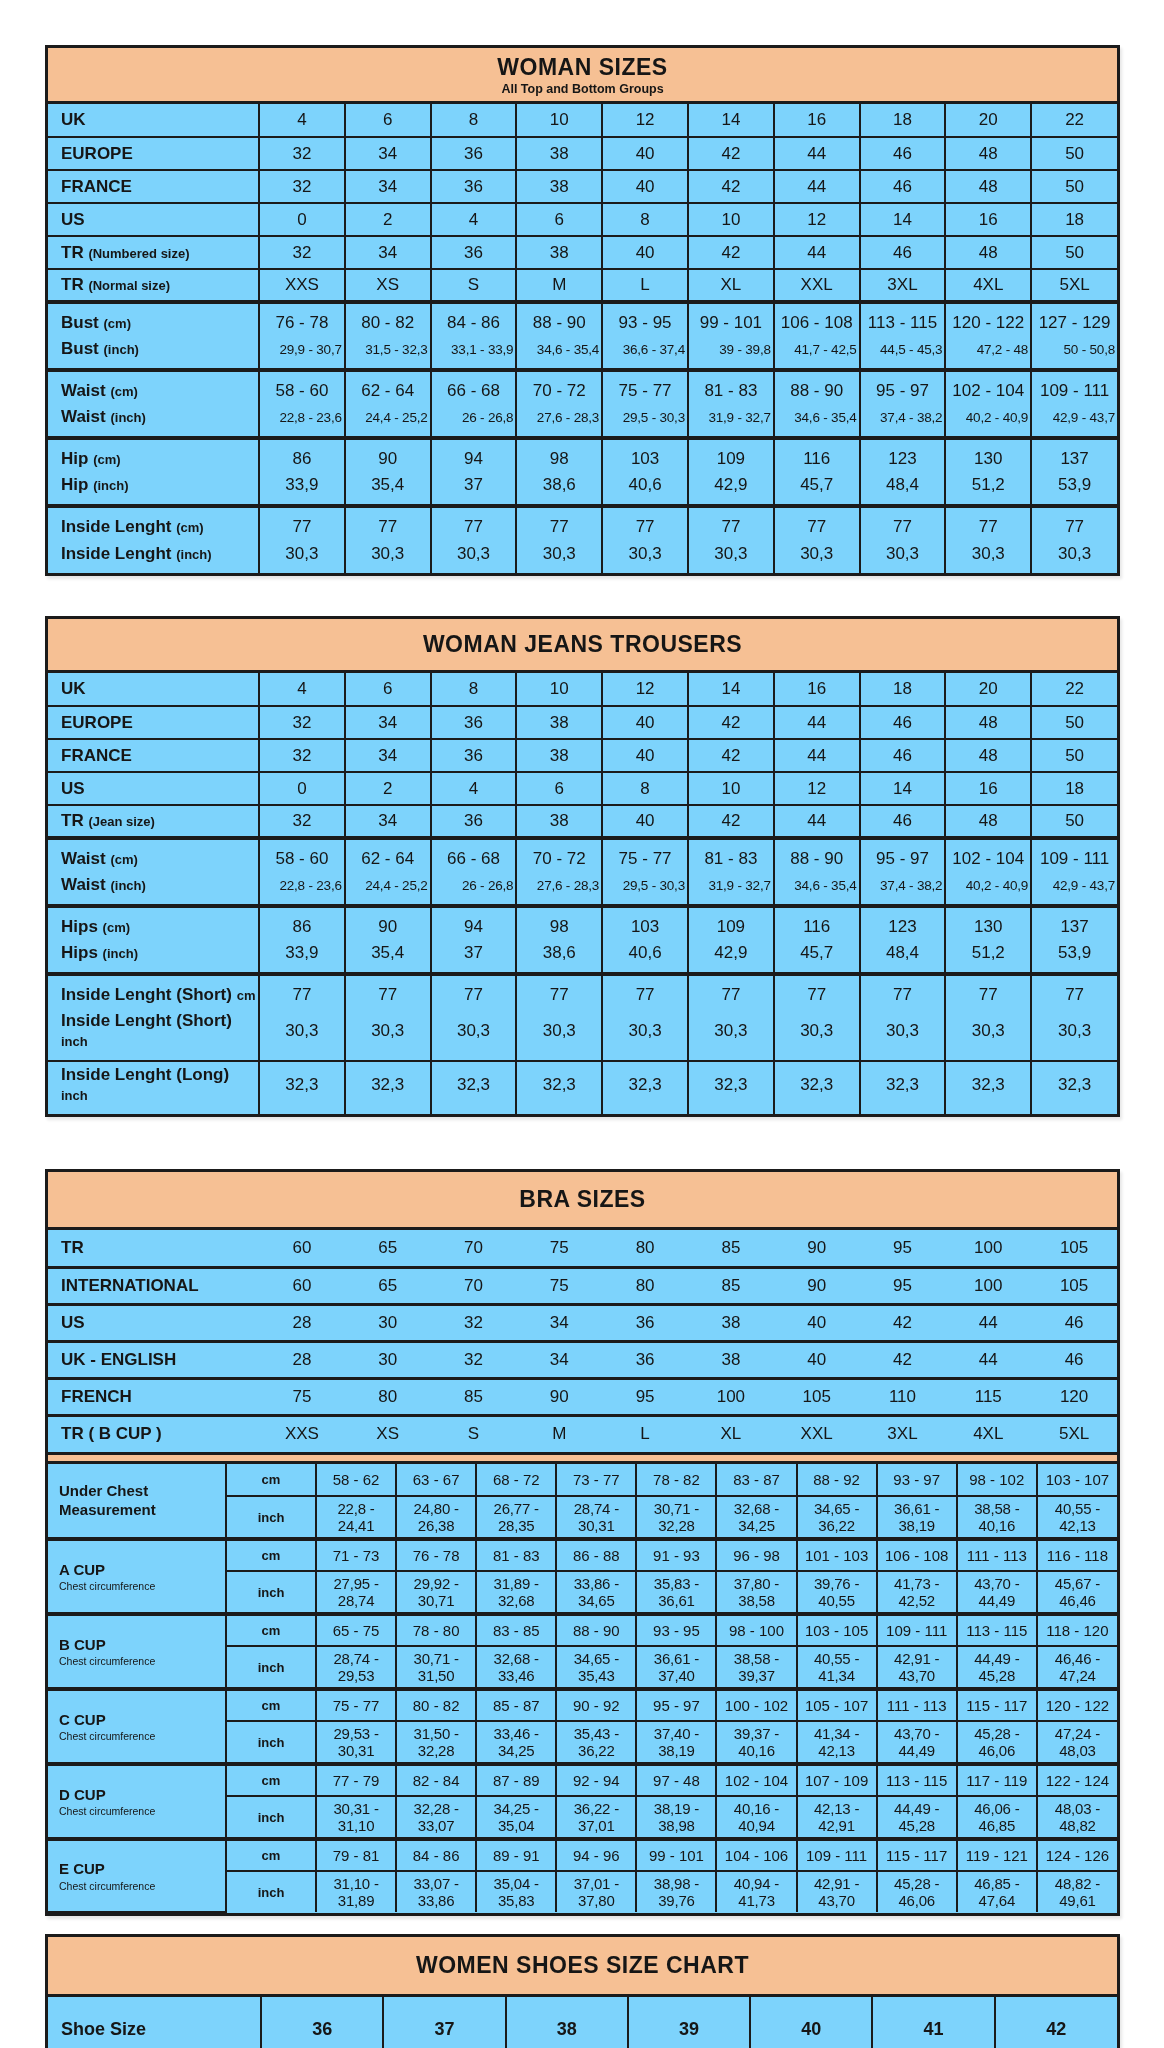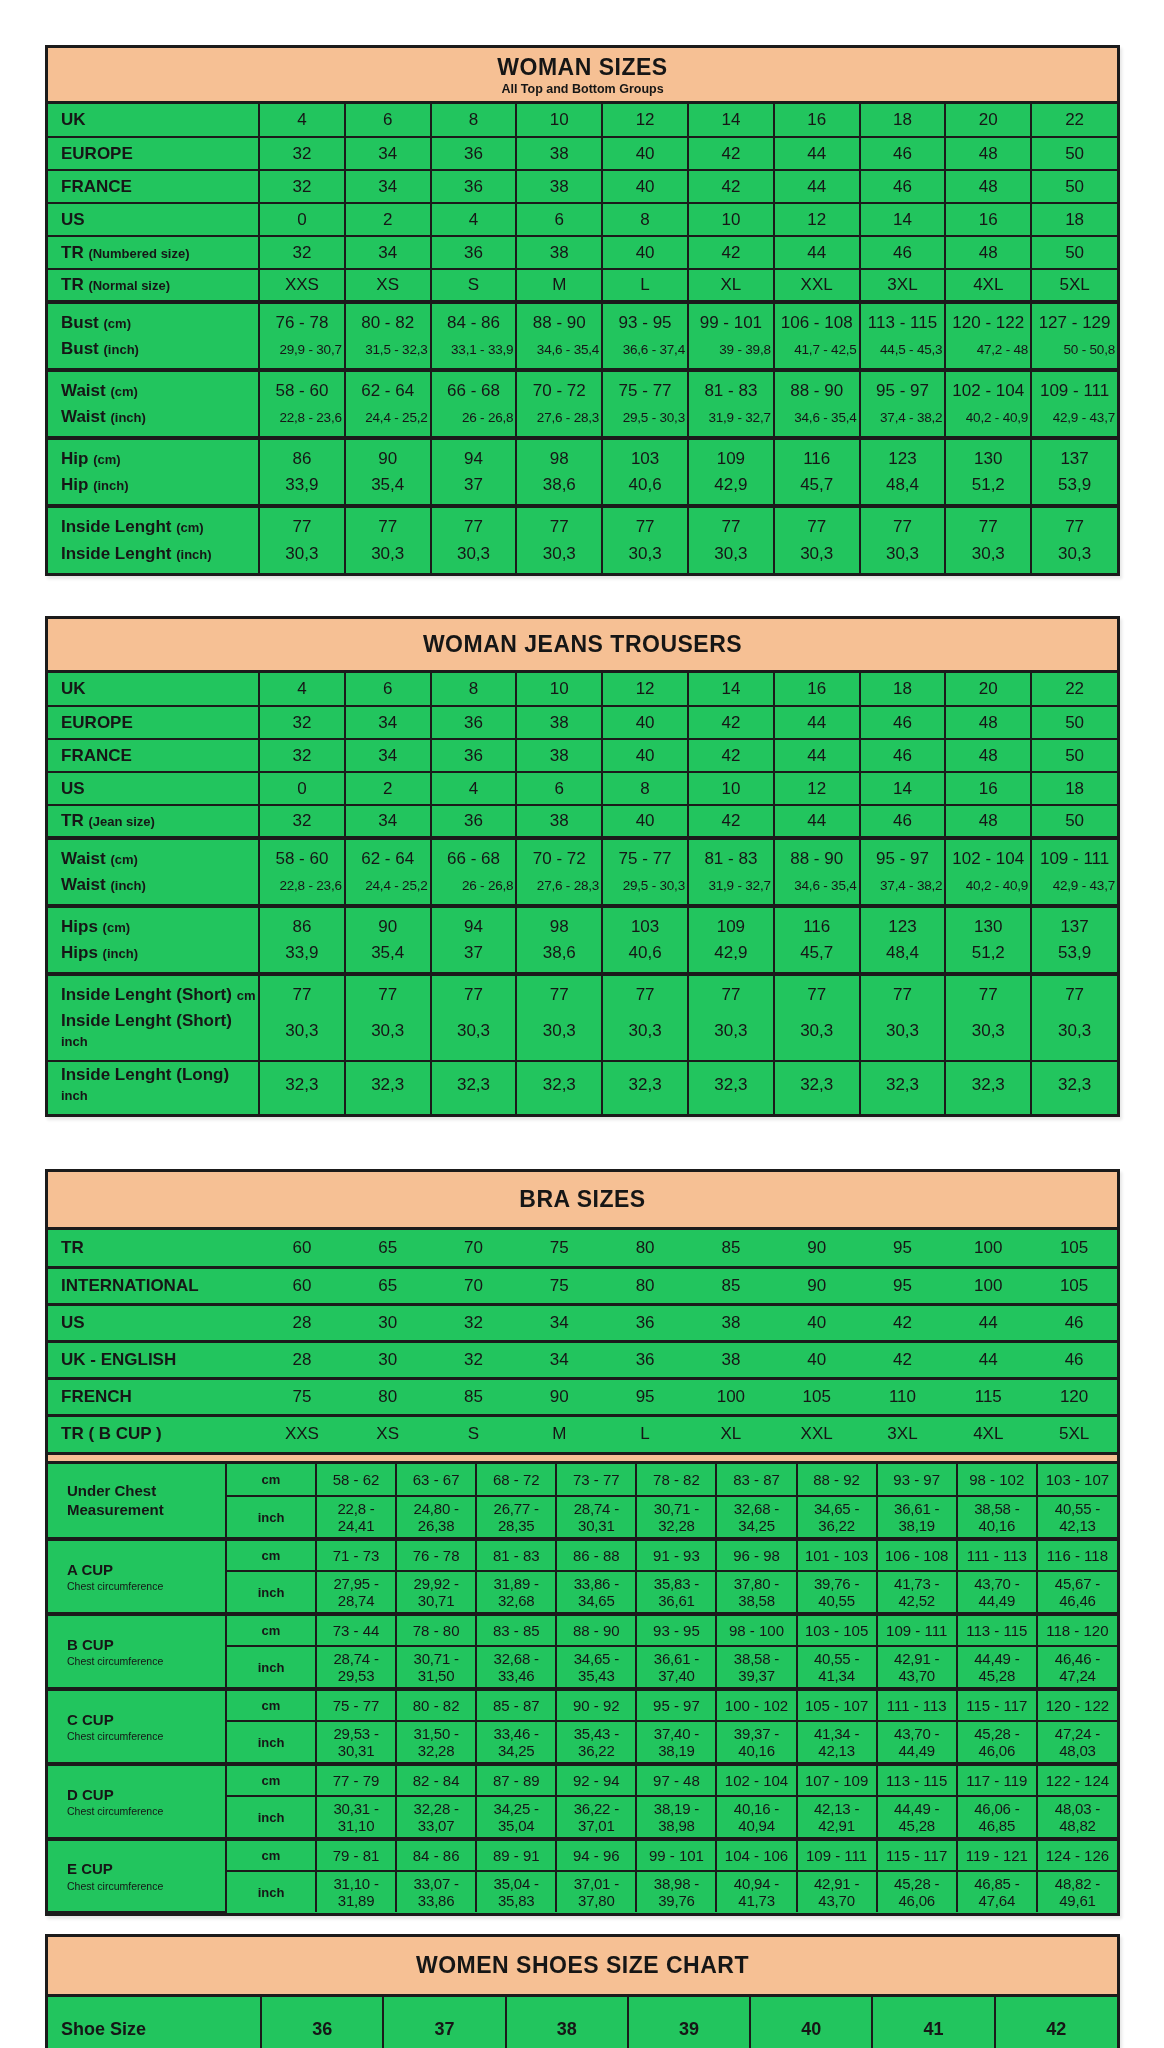--- a/index.html
+++ b/index.html
@@ -11,21 +11,21 @@
   html,body{background:#ffffff;}
   body{
     width:1164px;height:2048px;overflow:hidden;
     font-family:"Liberation Sans", sans-serif;
     color:var(--text);
   }
   .page{padding:45px 44px 0 45px;}
 
   .tbl-wrap{
     border:3px solid var(--border);
-    background:#22c55e;
+    background:#7dd3fc;
     box-shadow:2px 3px 3px rgba(0,0,0,0.10);
   }
   .tbl-head{
     background:var(--orange);
     border-bottom:3px solid var(--border);
     text-align:center;
     padding:6px 4px 5px 4px;
   }
   .tbl-title{font-size:23px;font-weight:bold;letter-spacing:0.5px;}
   .tbl-subtitle{font-size:12.5px;font-weight:bold;margin-top:1px;}
@@ -62,21 +62,21 @@
 
   
   .strip{
     height:12px;background:var(--orange);
     border-top:3px solid var(--border);
     border-bottom:3px solid var(--border);
   }
 
   
   .t-bragrid td{height:32px;font-size:15px;padding:3px 1px;}
-  .t-bragrid td.glabel{width:178px;text-align:left;padding-left:19px;}
+  .t-bragrid td.glabel{width:178px;text-align:left;padding-left:11px;}
   .t-bragrid td.unit{width:90px;font-size:13px;font-weight:bold;}
   .t-bragrid td.inchval{font-size:15px;letter-spacing:-0.2px;}
   .t-bragrid tr.grp td{border-top-width:4px;}
   .g-main{font-weight:bold;font-size:15px;display:block;line-height:1.25;}
   .g-sub{font-size:10.5px;display:block;margin-top:1px;}
 
   
   .t-shoes td.rowlabel{width:213px;}
   .t-shoes tr.shoe-row td{height:66px;font-weight:bold;font-size:18px;}
   .t-shoes tr.heel-row td{height:37px;font-size:16px;font-weight:normal;}
@@ -599,21 +599,21 @@
             <td class="inchval">41,73 - 42,52</td>
             <td class="inchval">43,70 - 44,49</td>
             <td class="inchval">45,67 - 46,46</td>
           </tr>
           <tr class="grp">
             <td class="glabel" rowspan="2">
               <span class="g-main">B CUP</span>
               <span class="g-sub">Chest circumference</span>
             </td>
             <td class="unit">cm</td>
-            <td class="cmval">73 - 44</td>
+            <td class="cmval">65 - 75</td>
             <td class="cmval">78 - 80</td>
             <td class="cmval">83 - 85</td>
             <td class="cmval">88 - 90</td>
             <td class="cmval">93 - 95</td>
             <td class="cmval">98 - 100</td>
             <td class="cmval">103 - 105</td>
             <td class="cmval">109 - 111</td>
             <td class="cmval">113 - 115</td>
             <td class="cmval">118 - 120</td>
           </tr>

